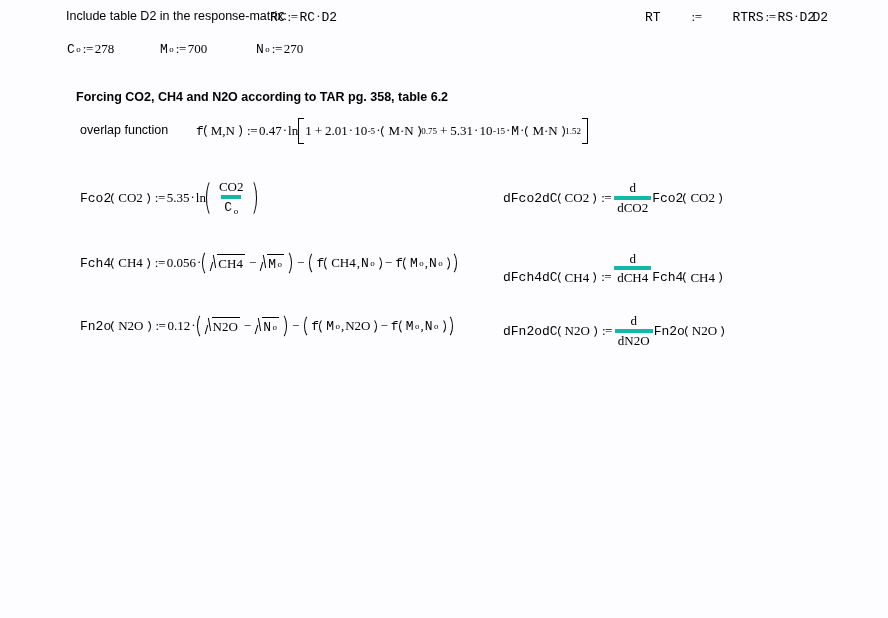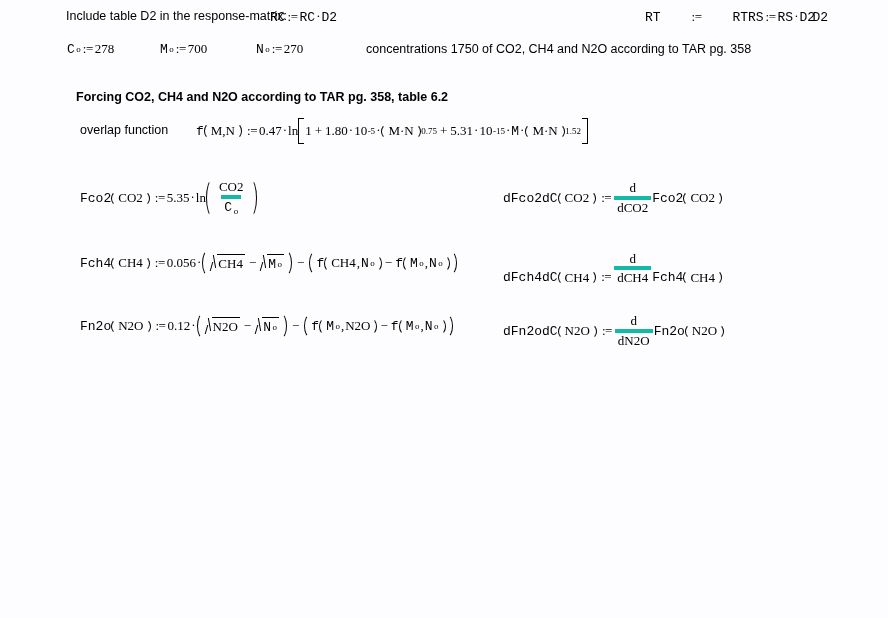--- a/index.html
+++ b/index.html
@@ -185,21 +185,20 @@
     <span>700</span>
   </div>
 
   <div class="abs math" style="left:256px; top:41px;">
     <span class="id">N</span>
       <sub class="sb">o</sub>
     <span class="assign">:=</span>
     <span>270</span>
   </div>
 
-  <div class="abs txt" style="left:366px; top:42px;">concentrations 1750 of CO2, CH4 and N2O according to TAR pg. 358</div>
 
   <div class="abs txt bold" style="left:76px; top:90px;">Forcing CO2, CH4 and N2O according to TAR pg. 358, table 6.2</div>
 
   <div class="abs txt" style="left:80px; top:123px;">overlap function</div>
 
   <div class="abs math" style="left:196px; top:118px; align-items:stretch; height:26px;">
     <span style="display:inline-flex;align-items:center;">
       <span class="id">f</span>
     </span>
     <span class="pgroup" style="height:16px;align-self:center;">
@@ -210,21 +209,21 @@
     <span style="display:inline-flex;align-items:center;">
       <span class="assign" style="margin-left:5px;">:=</span>
       <span>0.47</span>
       <span class="dot">·</span>
       <span>ln</span>
     </span>
     <span class="brk left"></span>
     <span style="display:inline-flex;align-items:center;">
       <span>1</span>
       <span class="op">+</span>
-      <span>1.80</span>
+      <span>2.01</span>
       <span class="dot">·</span>
       <span>10</span>
         <sup class="sp">-5</sup>
       <span class="dot">·</span>
       <span class="pgroup" style="height:15px;">
         <span class="paren left"></span>
         <span style="display:inline-flex;align-items:center;">M·N</span>
         <span class="paren right"></span>
       </span>
         <sup class="sp">0.75</sup>

